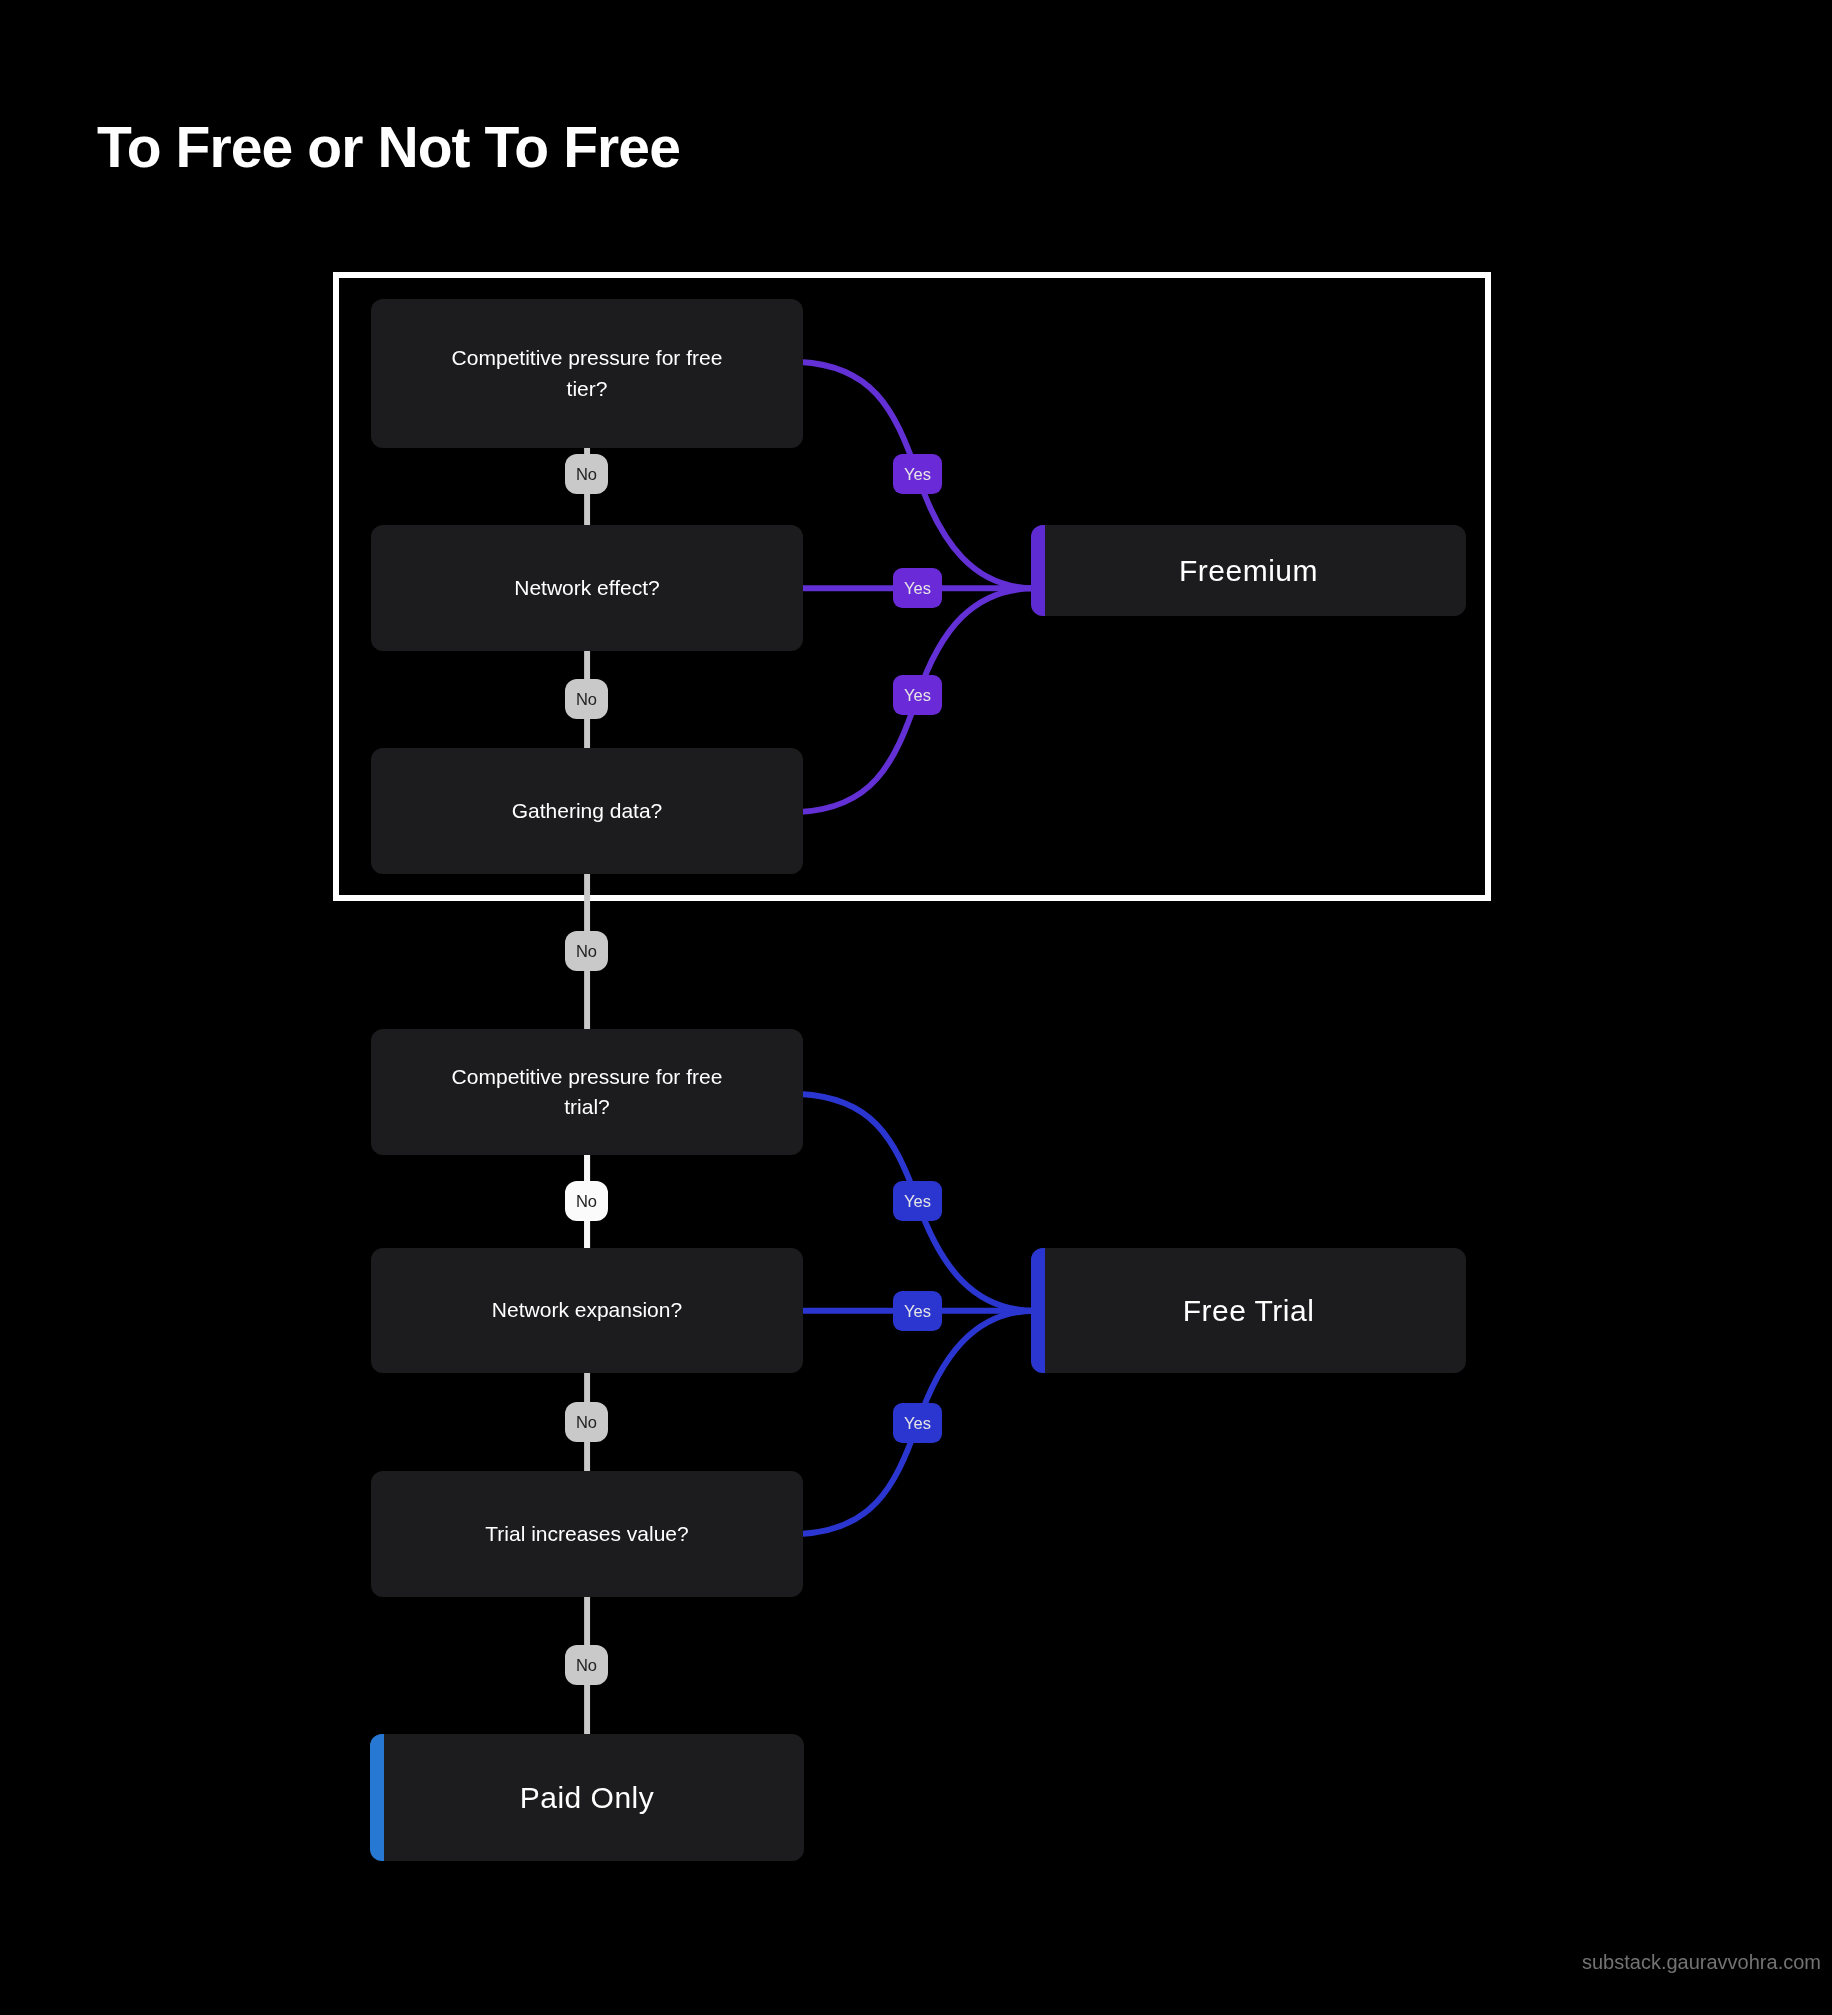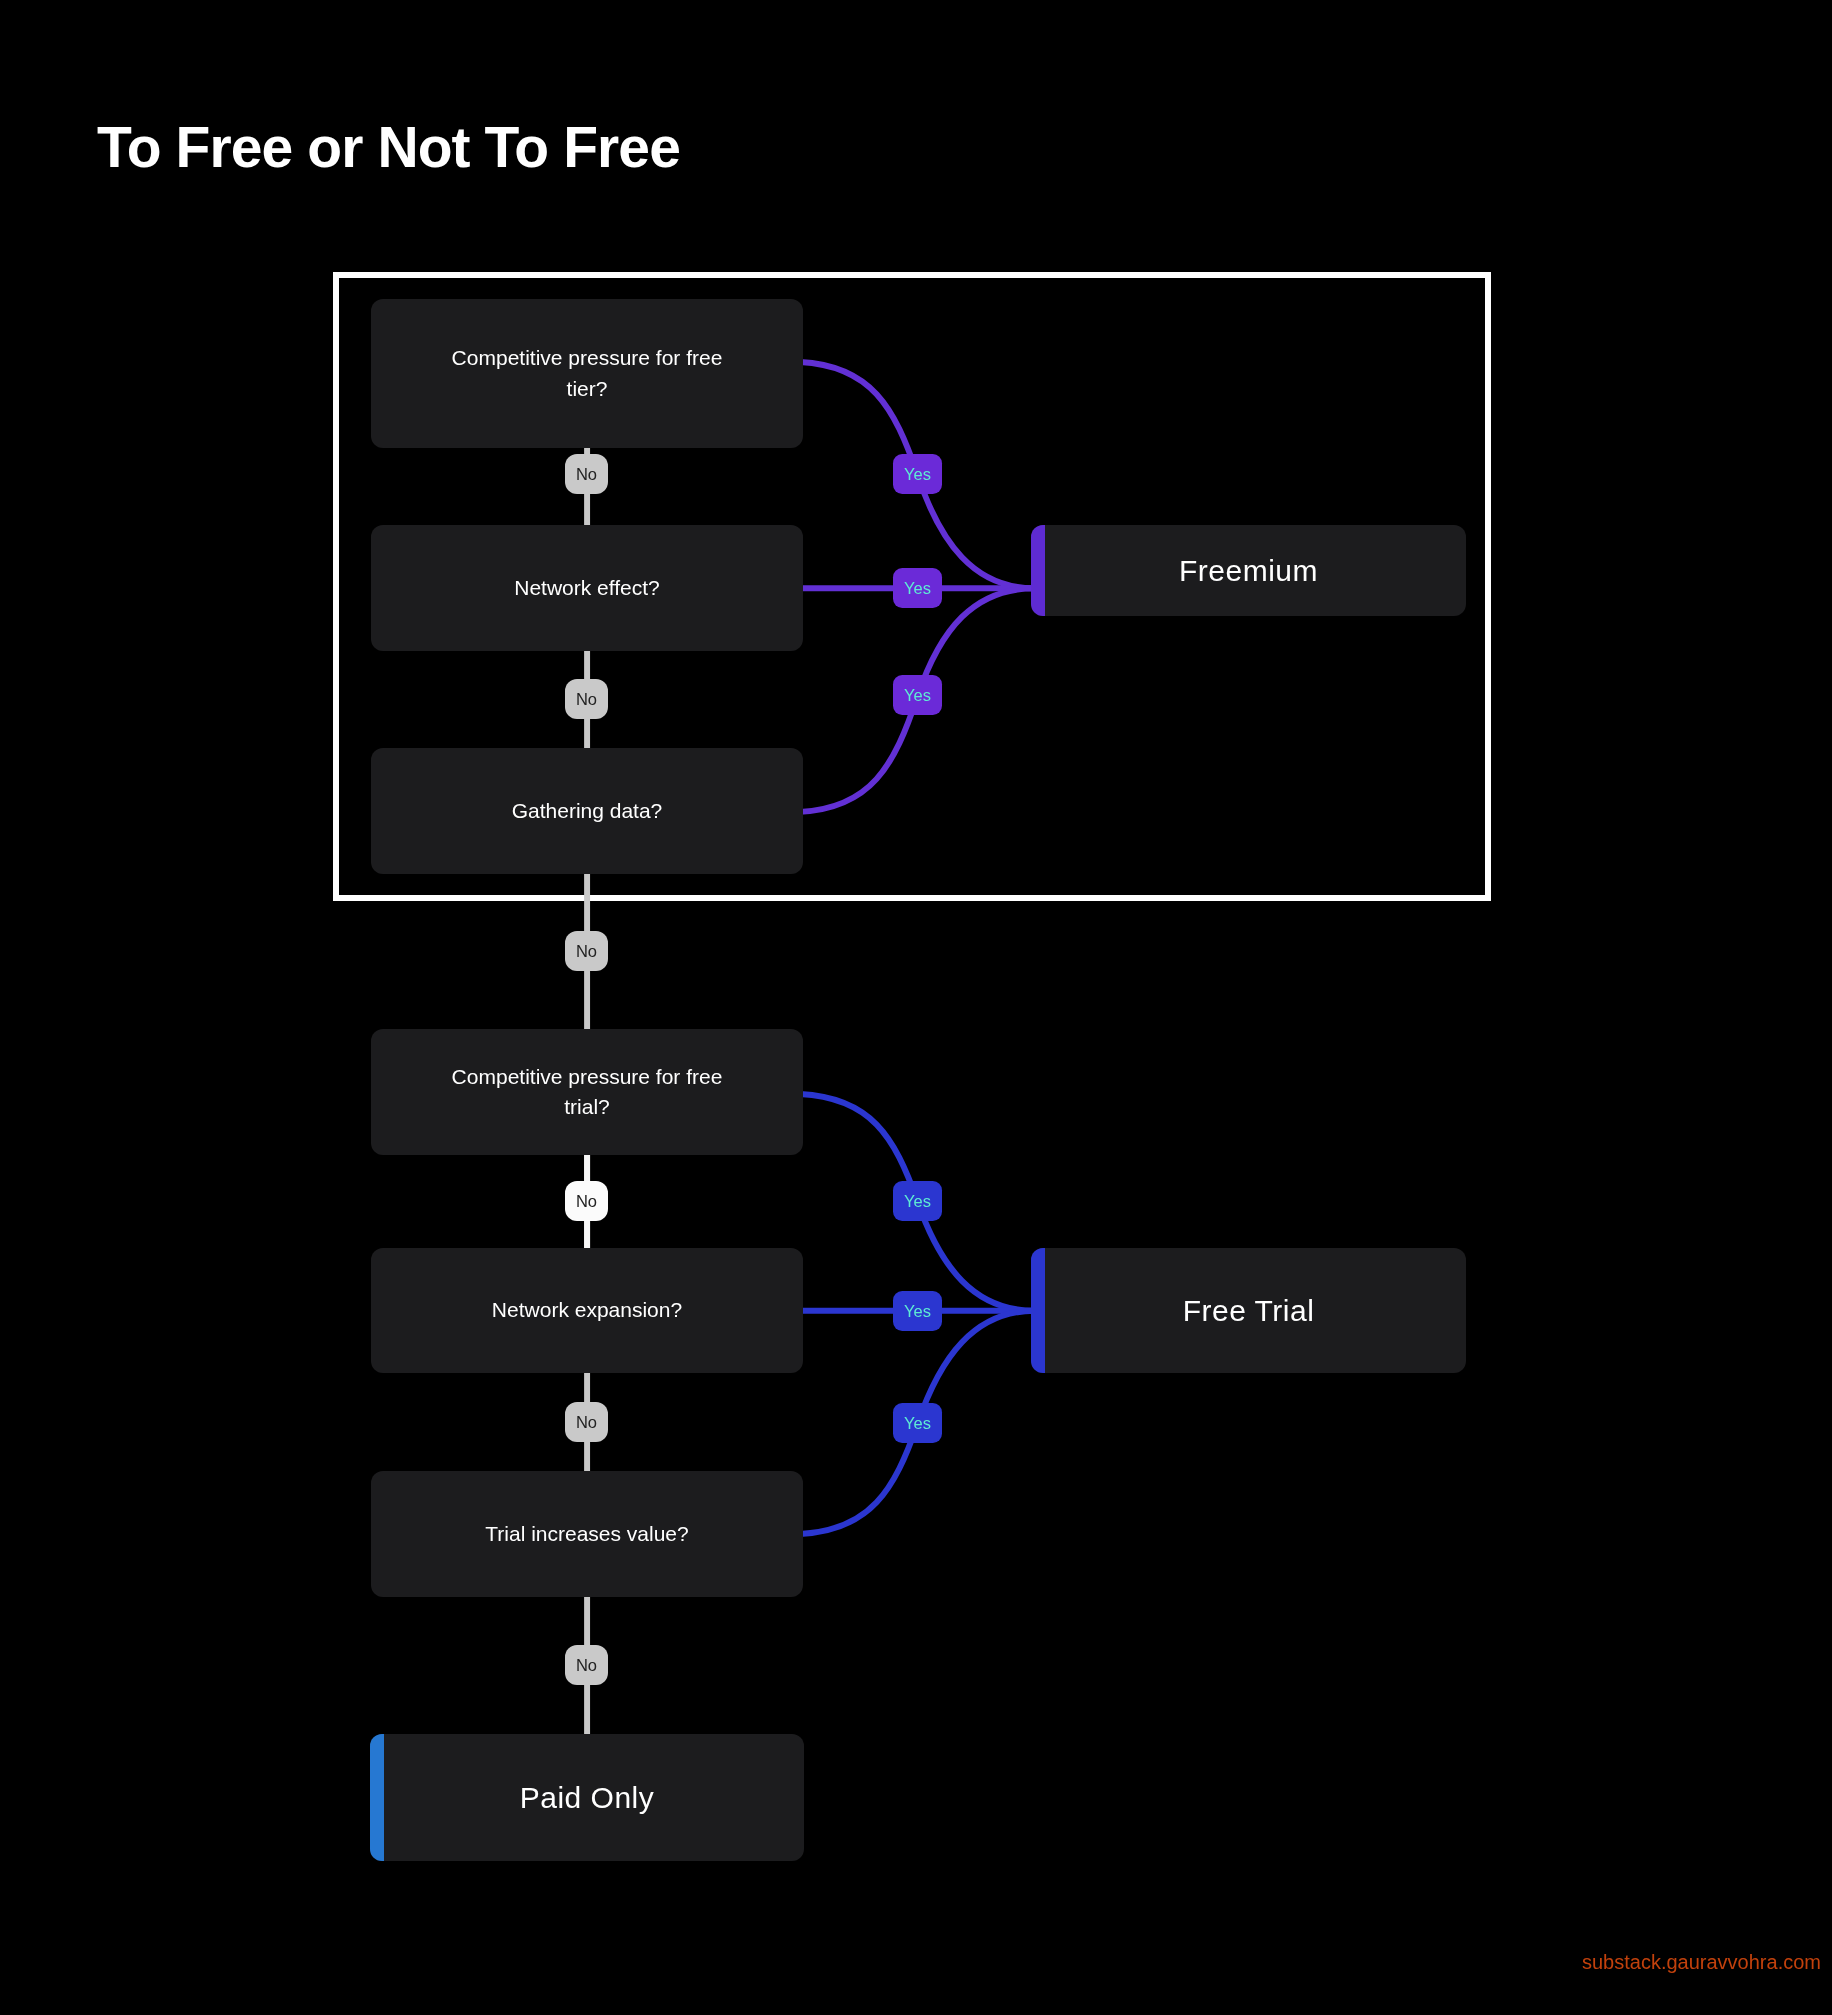--- a/index.html
+++ b/index.html
@@ -78,29 +78,29 @@
     font-size:16.5px;
     z-index:4;
   }
   .pill.white{ background:#fbfbfb; }
   .badge{
     position:absolute;
     width:49px; height:40px;
     left:893px;
     border-radius:9.2px;
     display:flex; align-items:center; justify-content:center;
-    color:#5eead4;
+    color:#e5e5e5;
     font-size:16.5px;
     z-index:4;
   }
   .footer{
     position:absolute;
     right:40px; top:1951px;
     font-size:20px;
-    color:#c2410c;
+    color:#737373;
     z-index:5;
     white-space:nowrap;
   }
 </style>
 </head>
 <body>
 
 <div class="canvas">
 
   <div class="page-title">To Free or Not To Free</div>

